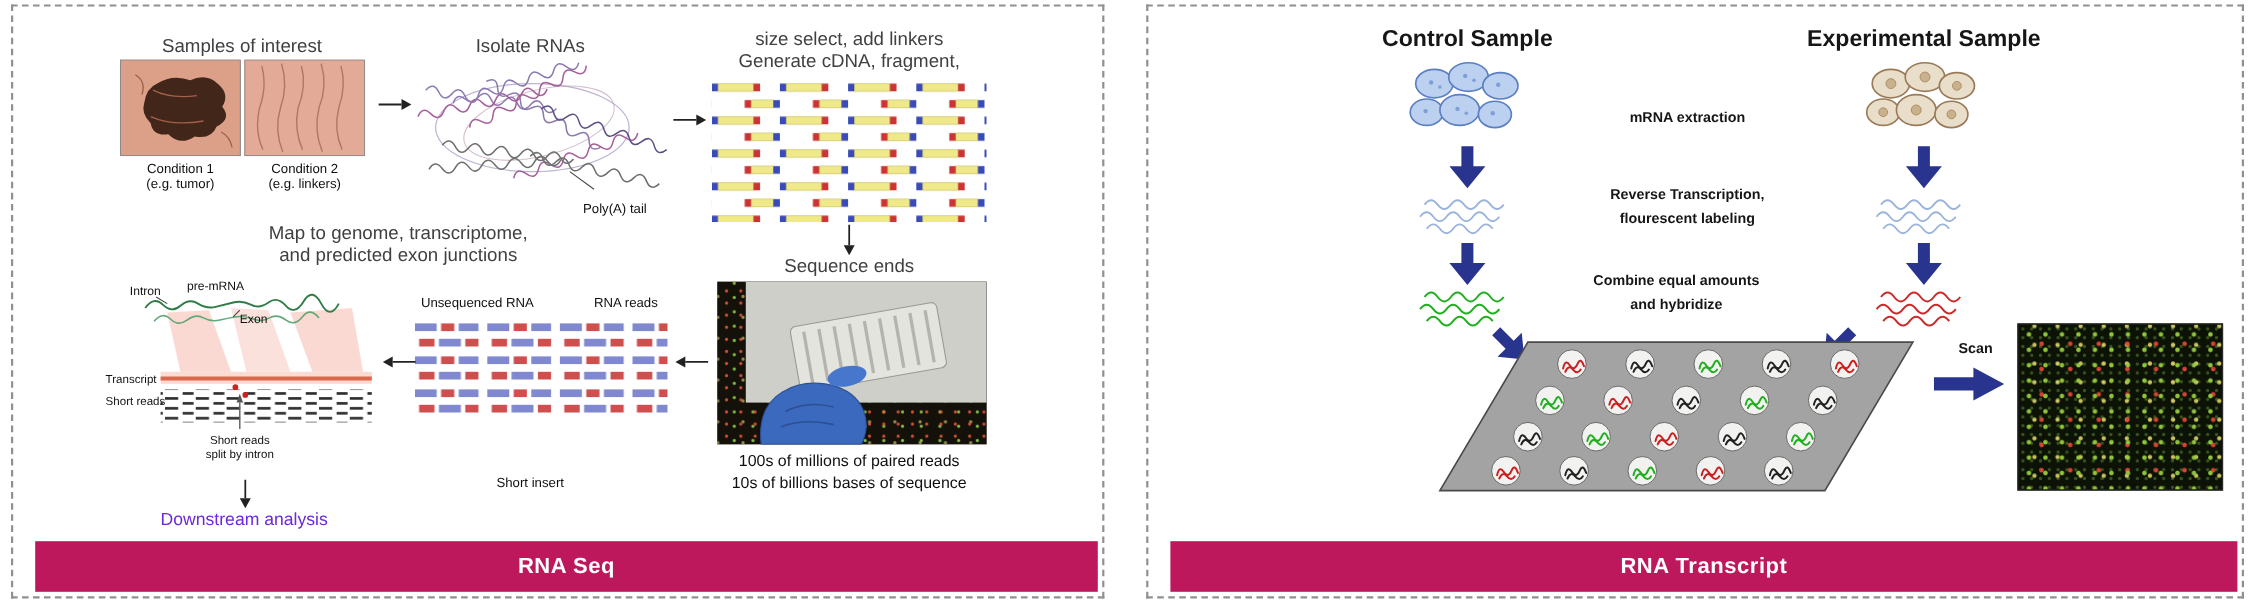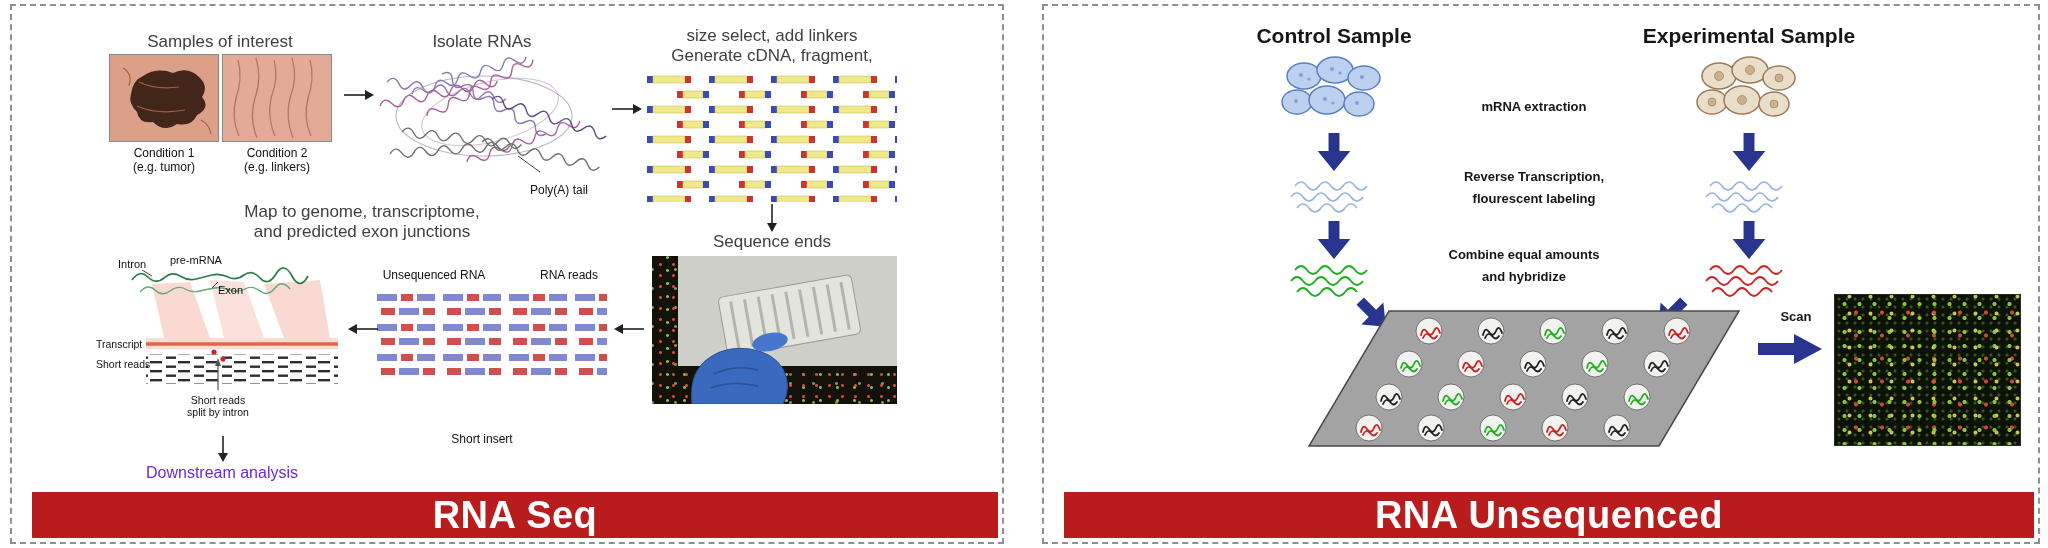--- a/index.html
+++ b/index.html
@@ -3,23 +3,23 @@
 <meta charset="utf-8">
 <style>
   html,body{margin:0;padding:0;background:#fff;}
   .stage{position:relative;width:2048px;height:548px;background:#fff;overflow:hidden;
          font-family:"Liberation Sans",sans-serif;color:#111;}
   .panel{position:absolute;top:4px;height:540px;background:#fff;border:2px dashed #909090;
          box-sizing:border-box;overflow:hidden;}
   #panel-left{left:10px;width:994px;}
   #panel-right{left:1042px;width:998px;}
   .abs{position:absolute;}
-  .banner{position:absolute;left:20px;right:4px;bottom:4px;height:46px;background:#b91c1c;
+  .banner{position:absolute;left:20px;right:4px;bottom:4px;height:46px;background:#be185d;
           color:#fff;display:flex;align-items:center;justify-content:center;
-          font-weight:bold;font-size:38px;letter-spacing:.5px;}
+          font-weight:bold;font-size:20px;letter-spacing:.5px;}
   .h-title{font-size:17px;line-height:20px;text-align:center;color:#404040;}
   .small-label{font-size:12px;line-height:14px;text-align:center;color:#101010;}
   .caption{font-size:14.5px;line-height:20px;text-align:center;color:#101010;}
   .step{font-weight:bold;font-size:13px;line-height:22px;text-align:center;color:#161616;}
   .sample-title{font-weight:bold;font-size:21px;line-height:24px;text-align:center;color:#161616;}
   .downstream{font-size:16px;text-align:center;color:#6d28d9;}
   .speckle{background-color:#14110a;
     background-image:
       radial-gradient(circle,rgba(235,90,60,.85) 1px,transparent 1.9px),
       radial-gradient(circle,rgba(150,215,80,.85) 1px,transparent 1.9px),
@@ -162,20 +162,24 @@
               <line x1="152" y1="36" x2="152" y2="84"></line>
             <line x1="166" y1="36" x2="166" y2="84"></line>
               <line x1="180" y1="36" x2="180" y2="84"></line>
             <line x1="194" y1="36" x2="194" y2="84"></line>
           </g>
         </g>
         <path d="M40 148 q-4 -34 20 -48 q16 -10 38 -7 q24 4 33 20 q9 17 0 35 z" fill="#3b69bd" stroke="#2d4f95"></path>
         <ellipse cx="118" cy="86" rx="18" ry="9" fill="#4677cc" transform="rotate(-12 118 86)"></ellipse>
         <path d="M62 118 q20 -10 44 -4 M58 132 q22 -8 48 -2" stroke="#2d4f95" stroke-width="1.5" fill="none"></path>
       </svg>
+    </div>
+    <div class="abs caption" style="left:600px;top:404px;width:320px;">
+      <div>100s of millions of paired reads</div>
+      <div>10s of billions bases of sequence</div>
     </div>
 
     <div class="abs" style="left:602px;top:316px;">
       <svg width="30" height="14" viewBox="0 0 30 14">
           <line x1="30" y1="7" x2="9" y2="7" stroke="#222" stroke-width="1.6"></line>
           <polygon points="9,2 0,7 9,12" fill="#222"></polygon>
         </svg>
     </div>
 
     <div class="abs small-label" style="left:362px;top:262px;width:120px;">Unsequenced RNA</div>
@@ -440,16 +444,16 @@
     </div>
 
     <div class="abs step" style="left:722px;top:300px;width:60px;">Scan</div>
     <div class="abs" style="left:714px;top:326px;">
       <svg width="64" height="34" viewBox="0 0 64 34">
           <polygon points="0,11 36,11 36,2 64,17 36,32 36,23 0,23" fill="#28348e"></polygon>
         </svg>
     </div>
     <div class="abs scanimg" style="left:790px;top:288px;width:185px;height:150px;"></div>
 
-    <div class="banner">RNA Unsequenced</div>
+    <div class="banner">RNA Transcript</div>
   </div>
 
 </div>
 
 </body></html>

